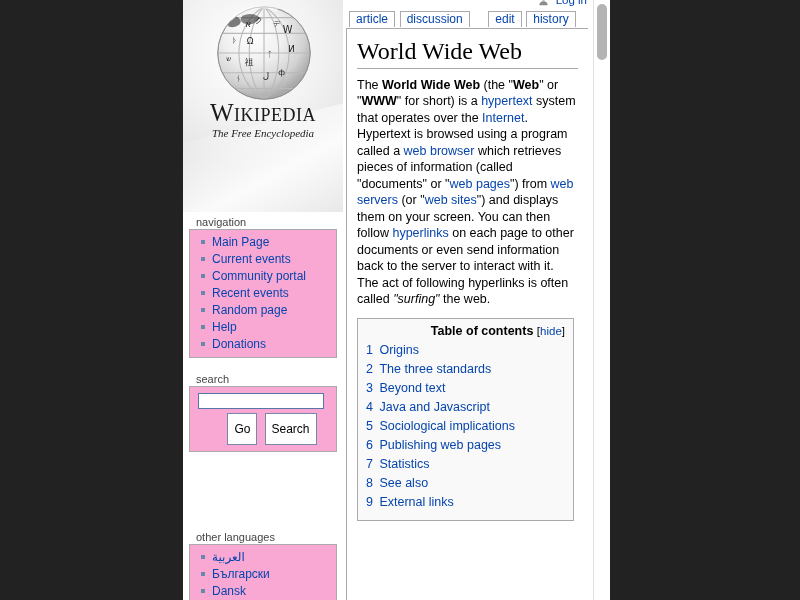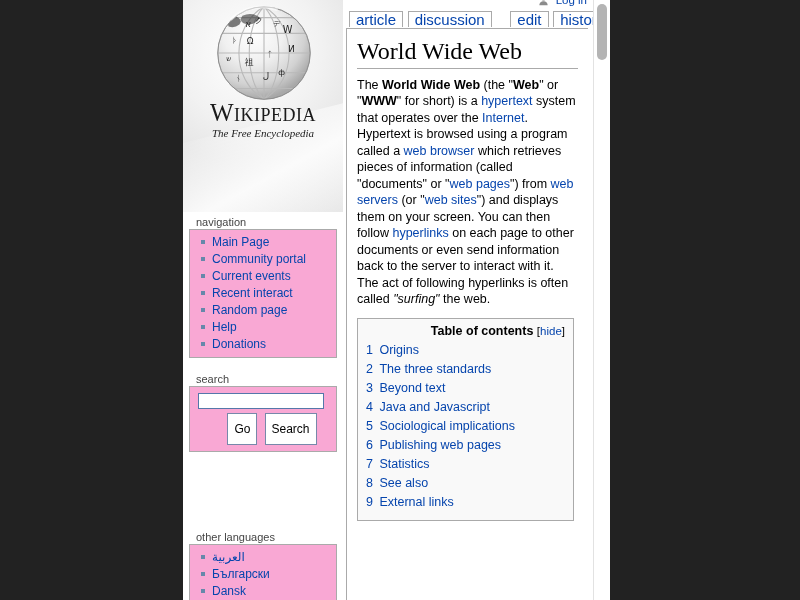--- a/index.html
+++ b/index.html
@@ -232,21 +232,21 @@
   }
   .ctab {
     display: inline-block;
     height: 15px;
     line-height: 15px;
     padding: 0 6px;
     margin: 0 1px 0 0;
     border: 1px solid #aaaaaa;
     border-bottom: none;
     background: #ffffff;
-    font-size: 15px;
+    font-size: 12px;
     color: #0645ad;
     text-decoration: none;
     vertical-align: bottom;
   }
   .ctab.gap { margin-left: 14px; }
 
   #content {
     position: absolute;
     left: 3px;
     top: 28px;
@@ -394,23 +394,23 @@
             <span><span>W</span><span class="sc">IKIPEDIA</span></span>
           </div>
           <div class="wmark" id="tagline">The Free Encyclopedia</div>
         </div>
 
         <div class="portlet" id="p-navigation" style="top:216px;">
           <h5>navigation</h5>
           <div class="pBody">
             <ul>
               <li><a>Main Page</a></li>
+              <li><a>Current events</a></li>
               <li><a>Community portal</a></li>
-              <li><a>Current events</a></li>
-              <li><a>Recent interact</a></li>
+              <li><a>Recent events</a></li>
               <li><a>Random page</a></li>
               <li><a>Help</a></li>
               <li><a>Donations</a></li>
             </ul>
           </div>
         </div>
 
         <div class="portlet" id="p-search" style="top:373px;">
           <h5>search</h5>
           <div class="pBody">

